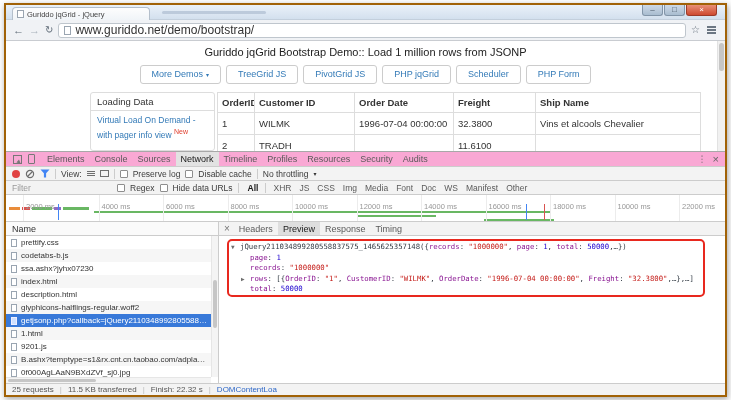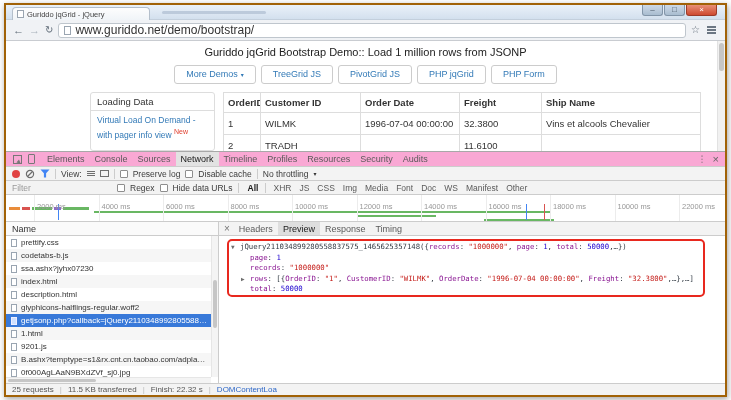--- a/index.html
+++ b/index.html
@@ -37,21 +37,21 @@
   .menu-ico { display:flex; flex-direction:column; gap:1px; padding:1px 2px; }
   .menu-ico i { display:block; width:9px; height:2px; background:#6b7682; }
 
   
   .page { flex:1; position:relative; background:#fff; overflow:hidden; }
   .page-title { margin-top:5px; text-align:center; font-size:11px; color:#222; }
   .demo-nav { margin-top:7px; display:flex; justify-content:center; gap:5px; }
   .demo-btn { background:#fff; border:1px solid #ccc; border-radius:3px; color:#337ab7; font-size:9px;
               font-family:inherit; padding:4px 11px; display:flex; align-items:center; gap:3px; line-height:1; }
   .caret-sm { font-size:6px; line-height:1; }
-  .content-cols { display:flex; margin:8px 24px 0 84px; gap:8px; }
+  .content-cols { display:flex; margin:8px 24px 0 84px; gap:2px; }
   .side-panel { width:125px; border:1px solid #ddd; border-radius:3px; background:#fff; align-self:flex-start; }
   .side-panel-head { padding:3px 6px; border-bottom:1px solid #ddd; font-size:9.5px; color:#333; }
   .side-panel-body { padding:4px 6px 8px; font-size:8.5px; color:#337ab7; line-height:1.4; }
   .badge-new { color:#e03e2d; font-size:7px; vertical-align:super; }
   .grid { flex:1; border-top:1px solid #ddd; font-size:9.5px; min-width:0; }
   .grow { display:flex; border-bottom:1px solid #ddd; }
   .gcell { padding:5px 4px; border-left:1px solid #ddd; white-space:nowrap; overflow:hidden; }
   .gcell:last-child { border-right:1px solid #ddd; }
   .grow.ghead .gcell { font-weight:bold; padding:4px 4px; }
   .gcell:nth-child(1){ width:37px; }
@@ -189,20 +189,23 @@
             <span class="caret-sm">▾</span>
           </button>
           <button class="demo-btn">
             <span>TreeGrid JS</span>
           </button>
           <button class="demo-btn">
             <span>PivotGrid JS</span>
           </button>
           <button class="demo-btn">
             <span>PHP jqGrid</span>
+          </button>
+          <button class="demo-btn">
+            <span>Scheduler</span>
           </button>
           <button class="demo-btn">
             <span>PHP Form</span>
           </button>
         </div>
       <div class="content-cols">
         <div class="side-panel">
           <div class="side-panel-head">Loading Data</div>
           <div class="side-panel-body">
             <span>Virtual Load On Demand - with pager info view</span>
@@ -316,21 +319,21 @@
           <i style="left:26px;width:20px;background:#69b763"></i>
           <i style="left:48px;width:7px;background:#8e6bc6"></i>
           <i style="left:57px;width:26px;background:#69b763"></i>
         </div>
         <div class="tl-vline" style="left:52px;background:#4285f4"></div>
         <div class="tl-line" style="left:88px;width:456px;top:16px"></div>
         <div class="tl-line" style="left:352px;width:78px;top:20px"></div>
         <div class="tl-line" style="left:478px;width:70px;top:24px"></div>
         <div class="tl-vline" style="left:520px;background:#4285f4"></div>
         <div class="tl-vline" style="left:538px;background:#d9534f"></div>
-      <div class="tick" style="left: 28px;"><span>2000 ms</span></div>
+      <div class="tick" style="left: 17px;"><span>2000 ms</span></div>
           <div class="tick" style="left: 92.5px;"><span>4000 ms</span></div>
           <div class="tick" style="left: 157px;"><span>6000 ms</span></div>
           <div class="tick" style="left: 221.5px;"><span>8000 ms</span></div>
           <div class="tick" style="left: 286px;"><span>10000 ms</span></div>
           <div class="tick" style="left: 350.5px;"><span>12000 ms</span></div>
           <div class="tick" style="left: 415px;"><span>14000 ms</span></div>
           <div class="tick" style="left: 479.5px;"><span>16000 ms</span></div>
           <div class="tick" style="left: 544px;"><span>18000 ms</span></div>
           <div class="tick" style="left: 608.5px;"><span>10000 ms</span></div>
           <div class="tick" style="left: 673px;"><span>22000 ms</span></div>

